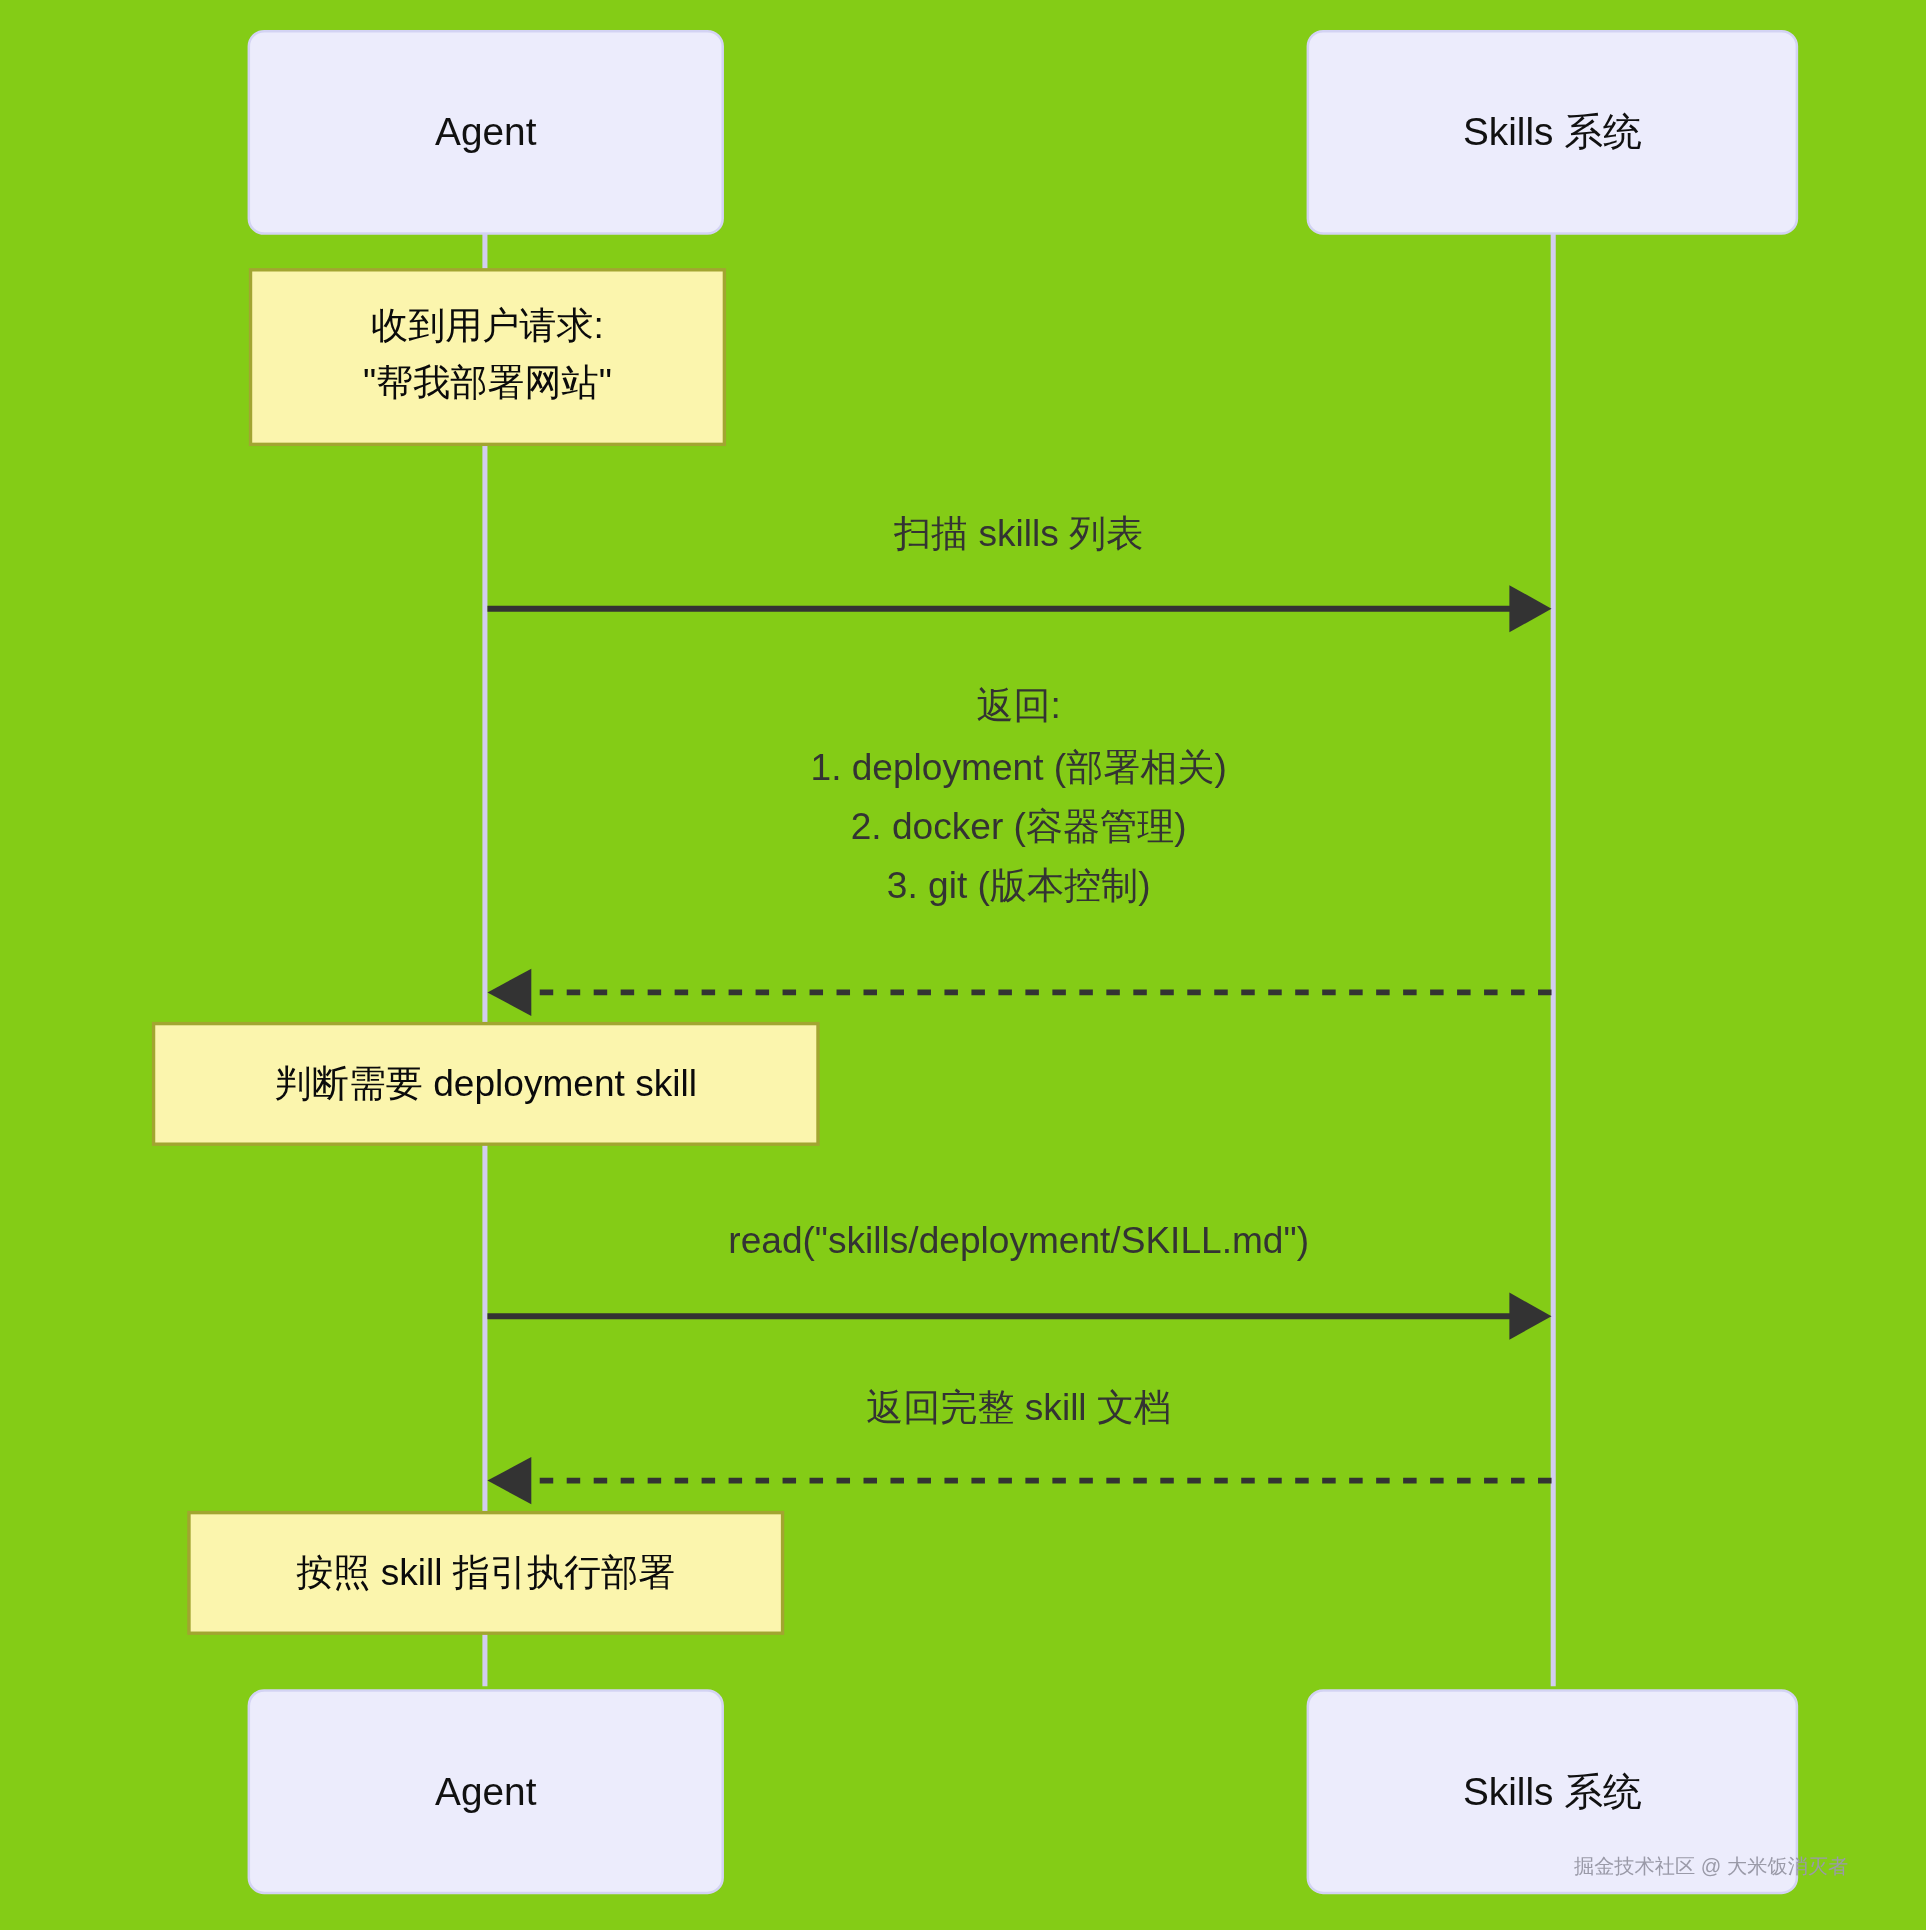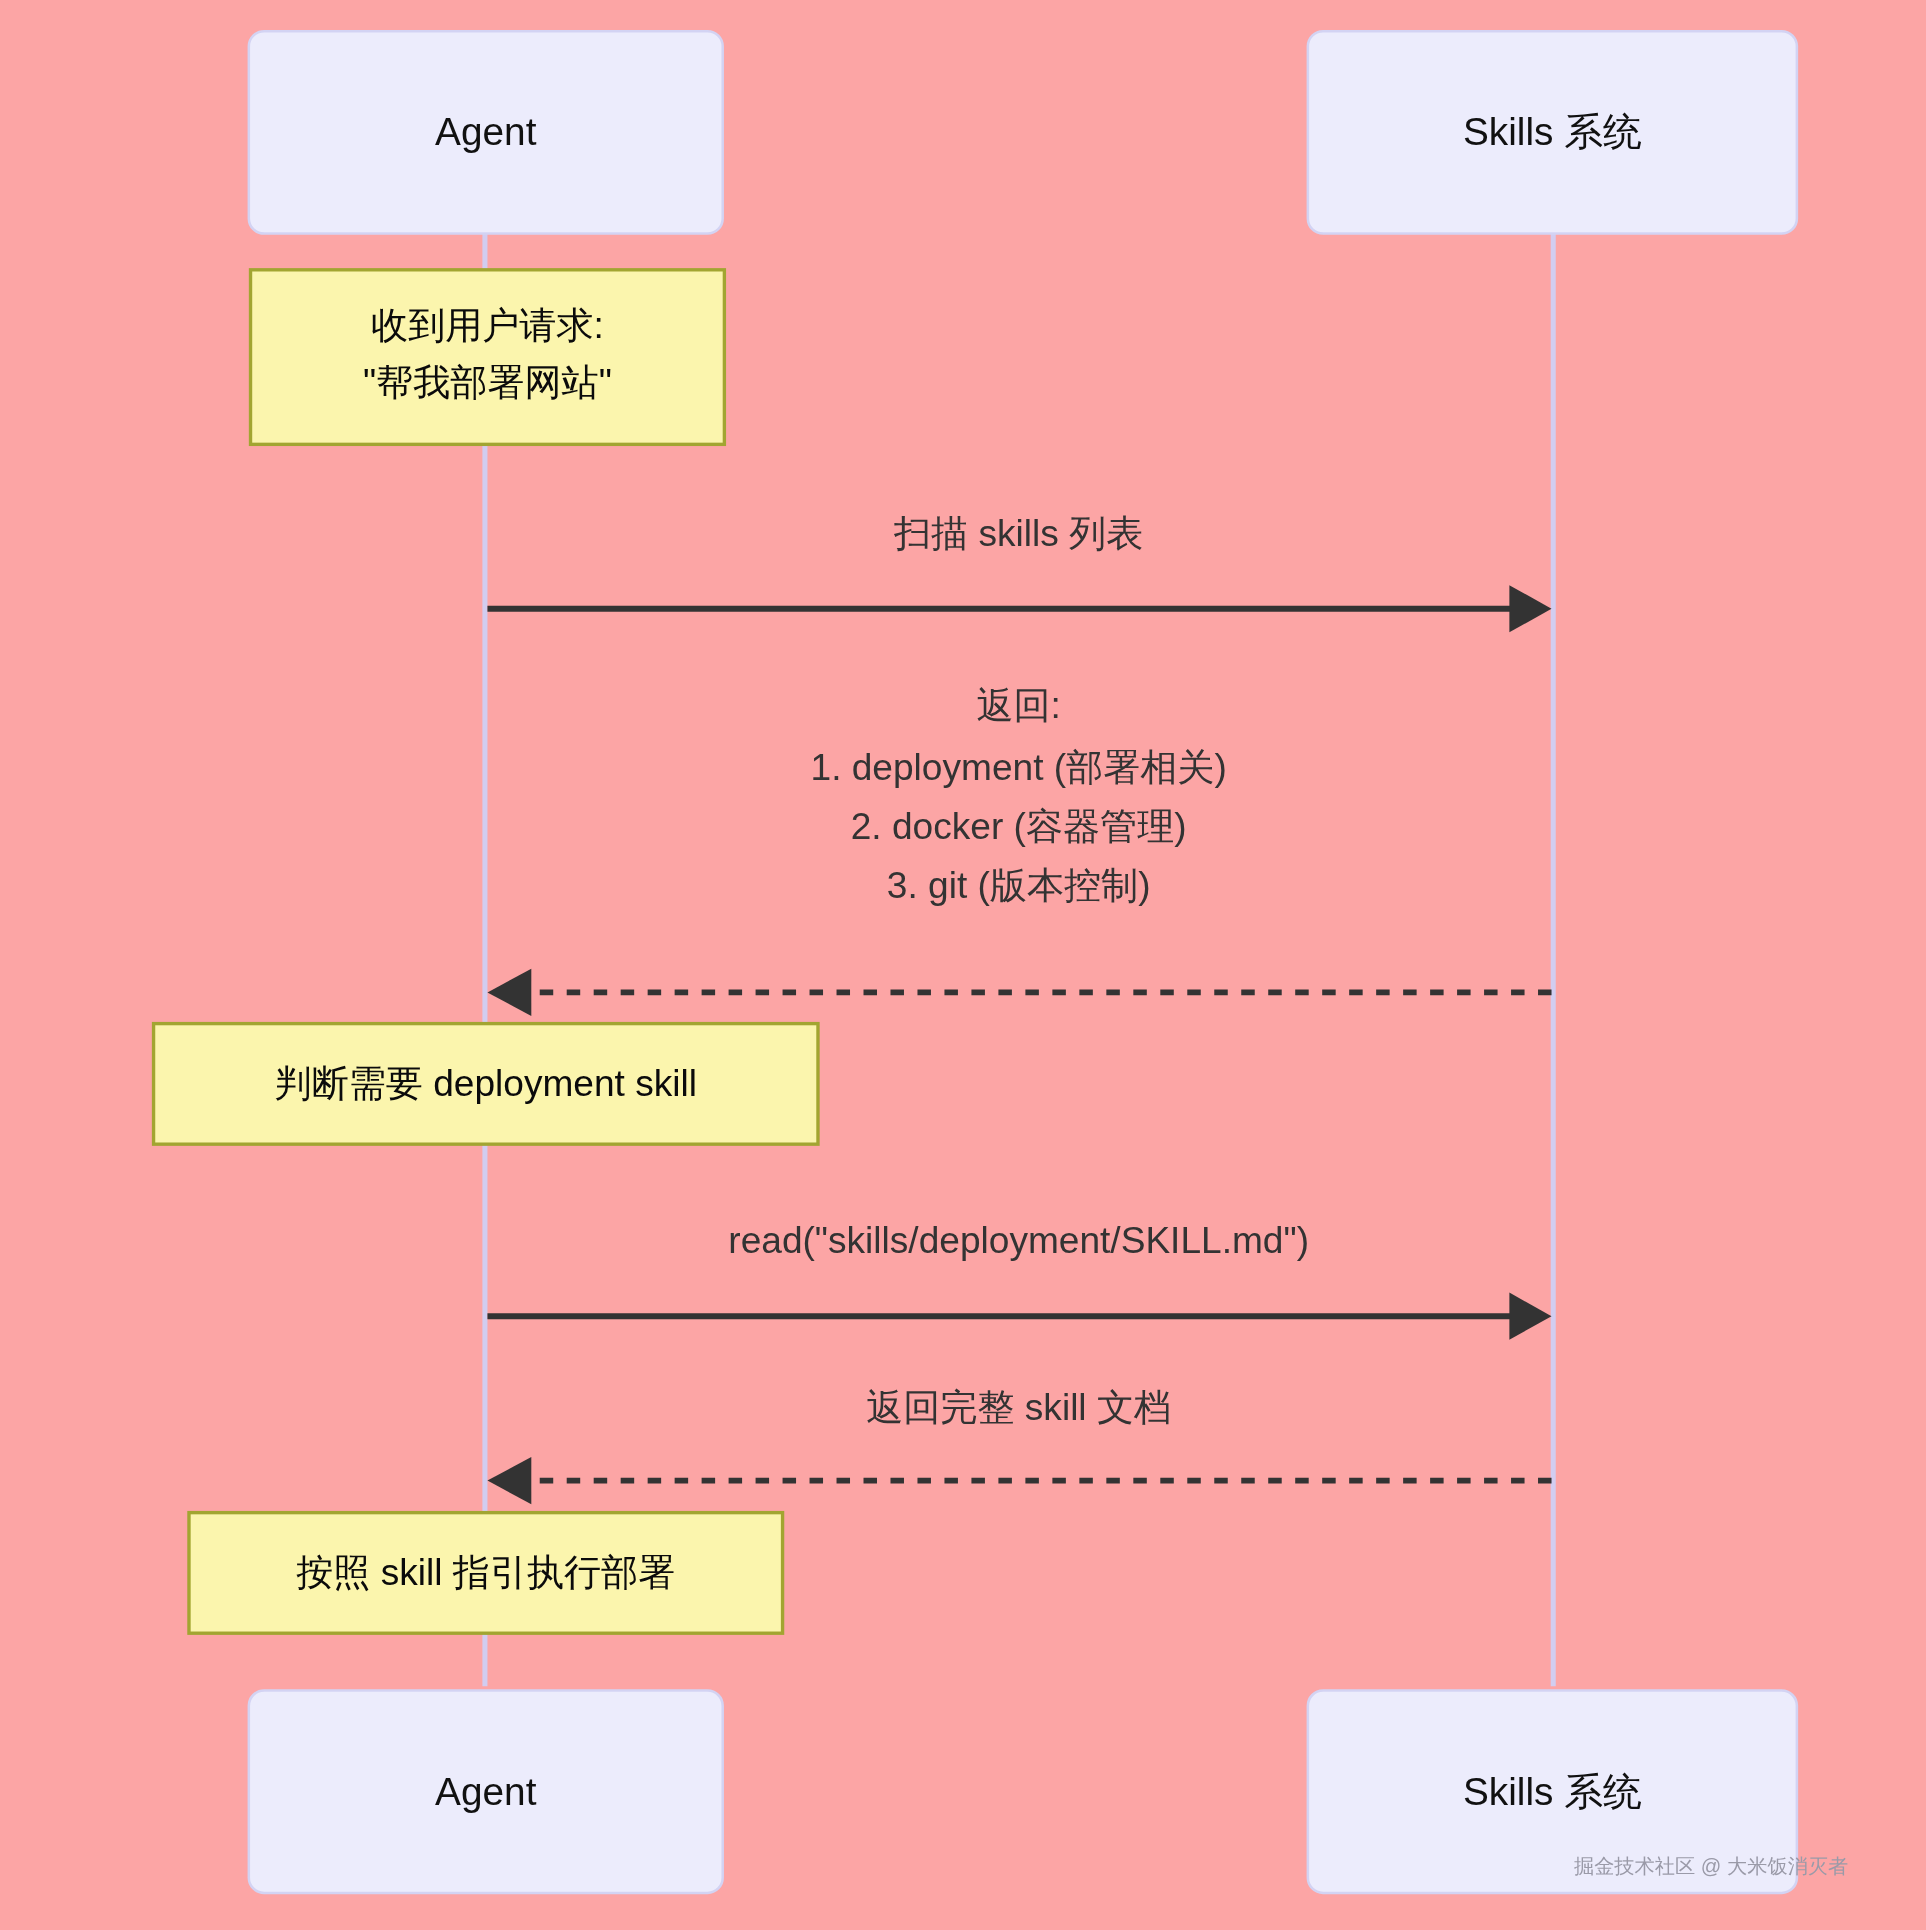--- a/index.html
+++ b/index.html
@@ -7,21 +7,21 @@
     padding: 0;
     background: #ffffff;
   }
   body {
     font-family: "Liberation Sans", "DejaVu Sans", sans-serif;
   }
   #diagram-root {
     position: relative;
     width: 1926px;
     height: 1930px;
-    background: #fca5a5;
+    background: #84cc16;
     overflow: hidden;
   }
   svg#seq-svg {
     position: absolute;
     left: 0;
     top: 0;
     width: 1926px;
     height: 1930px;
     display: block;
   }

